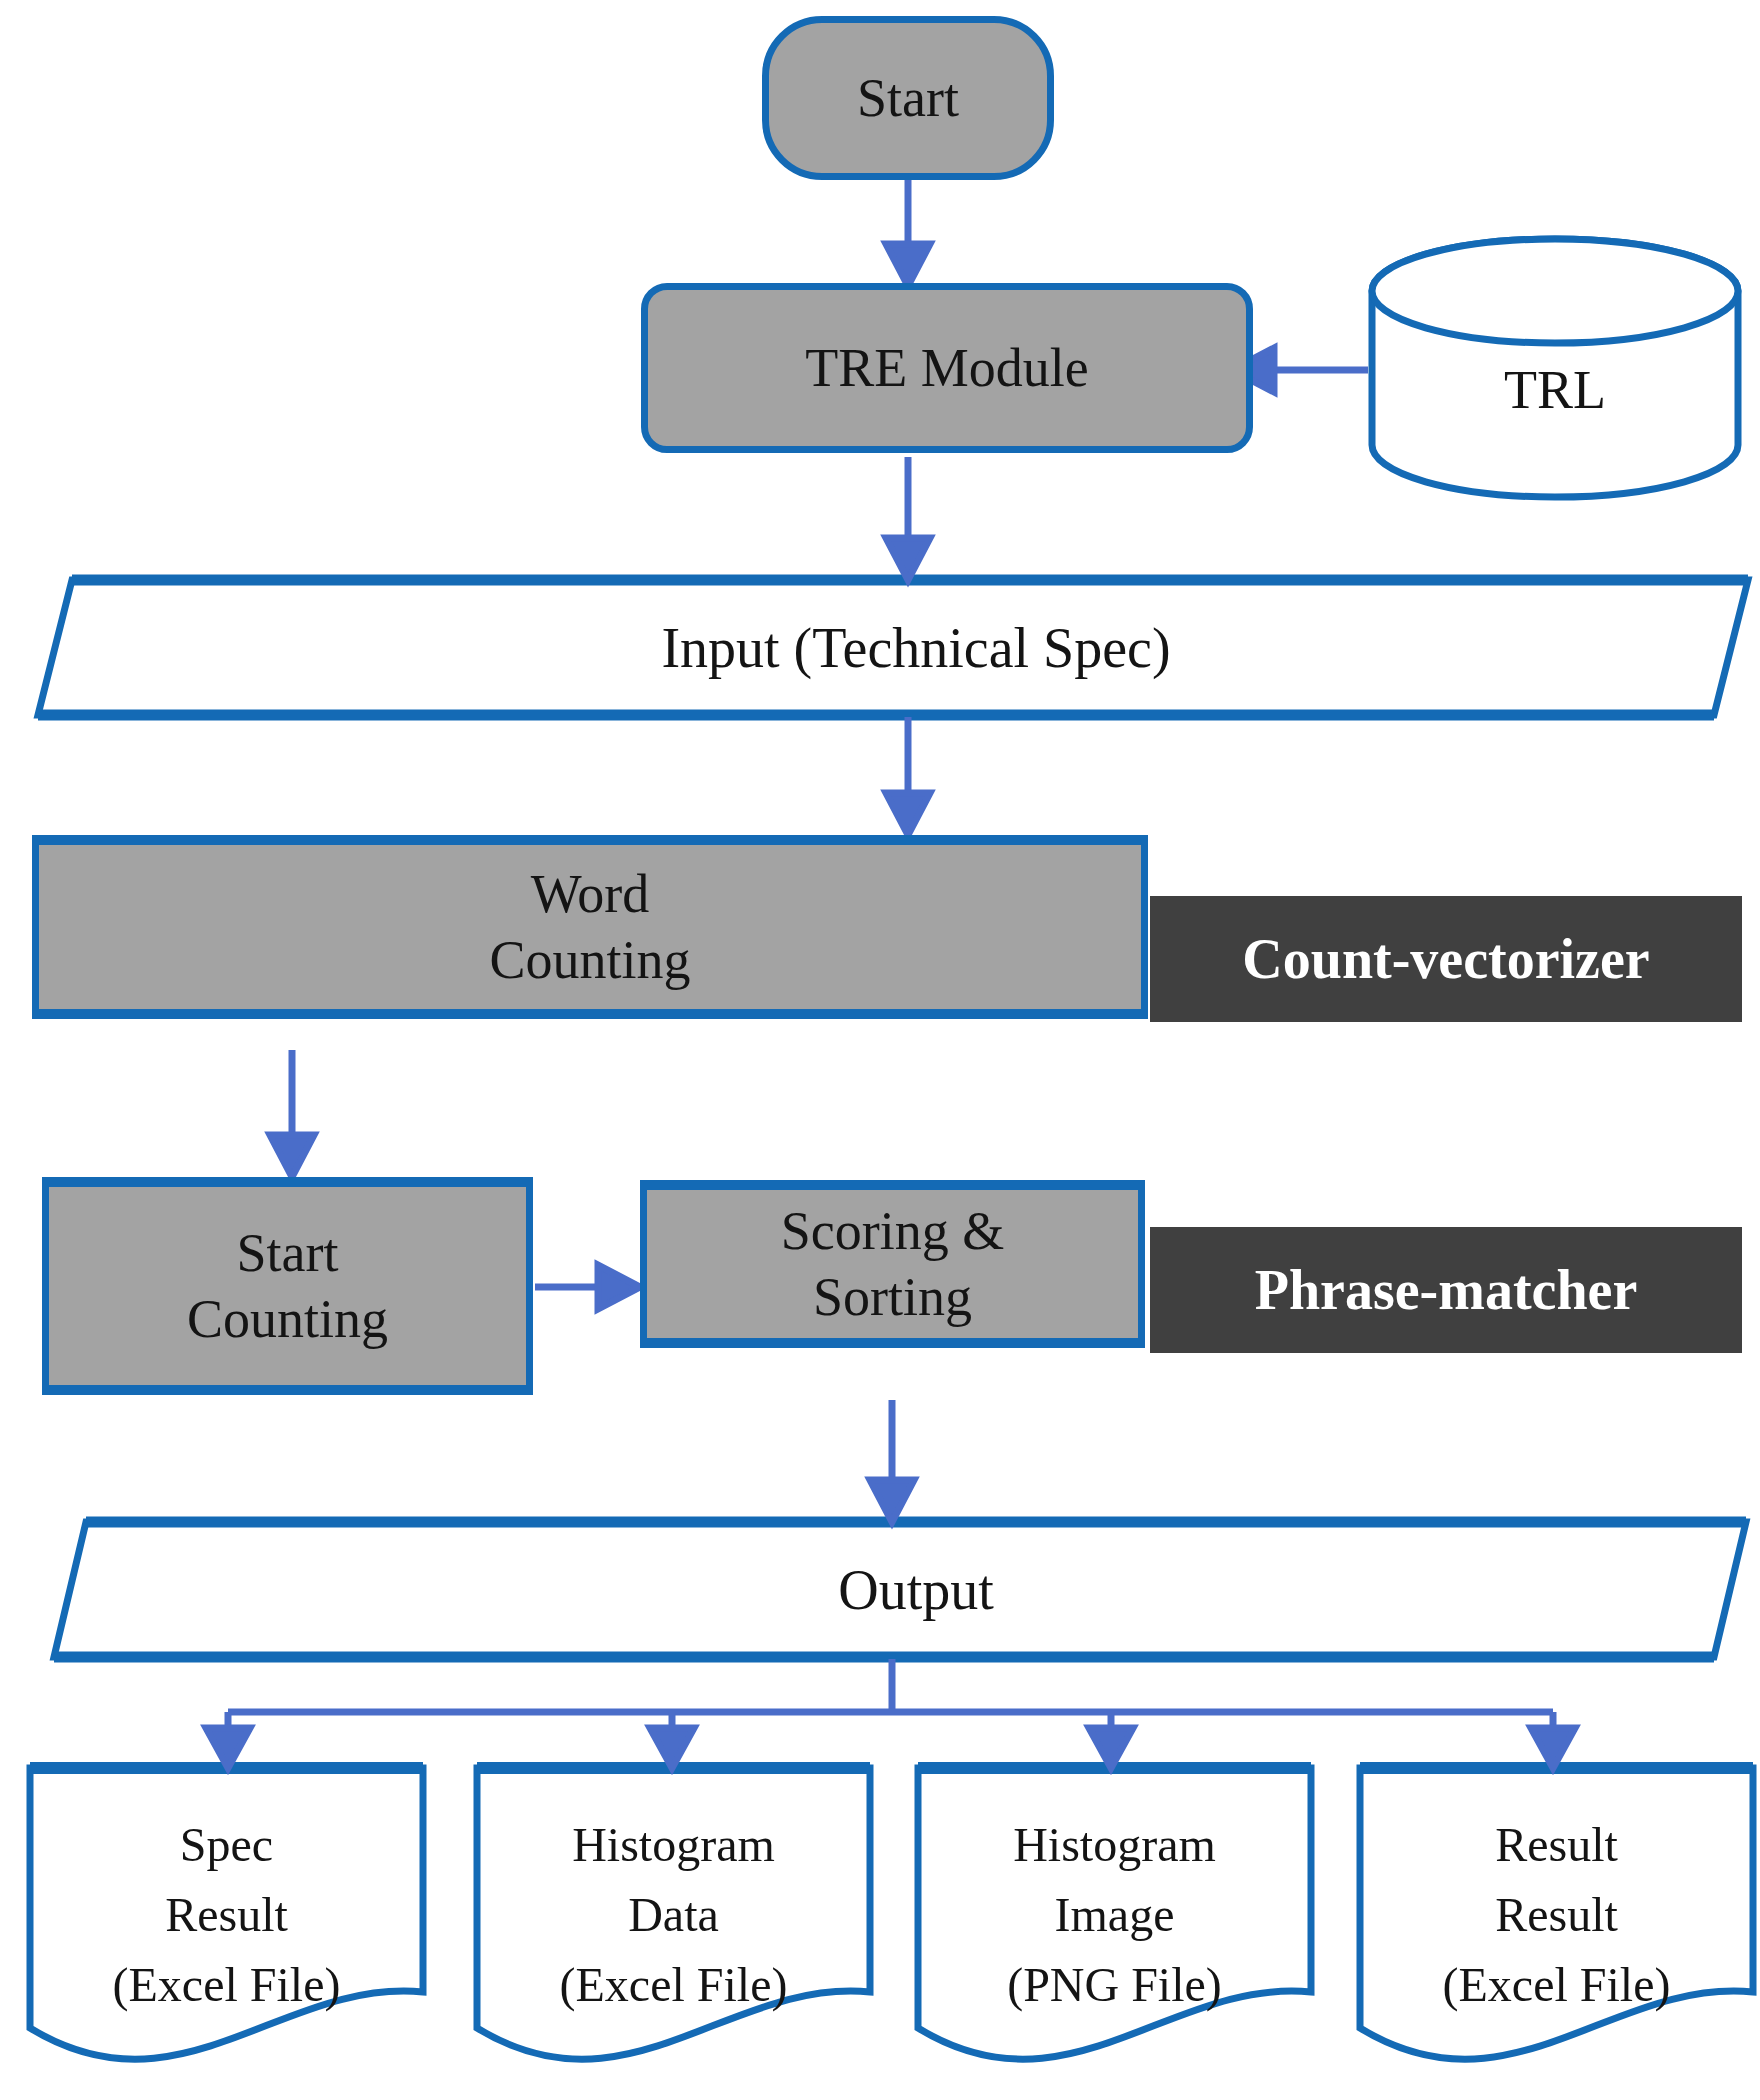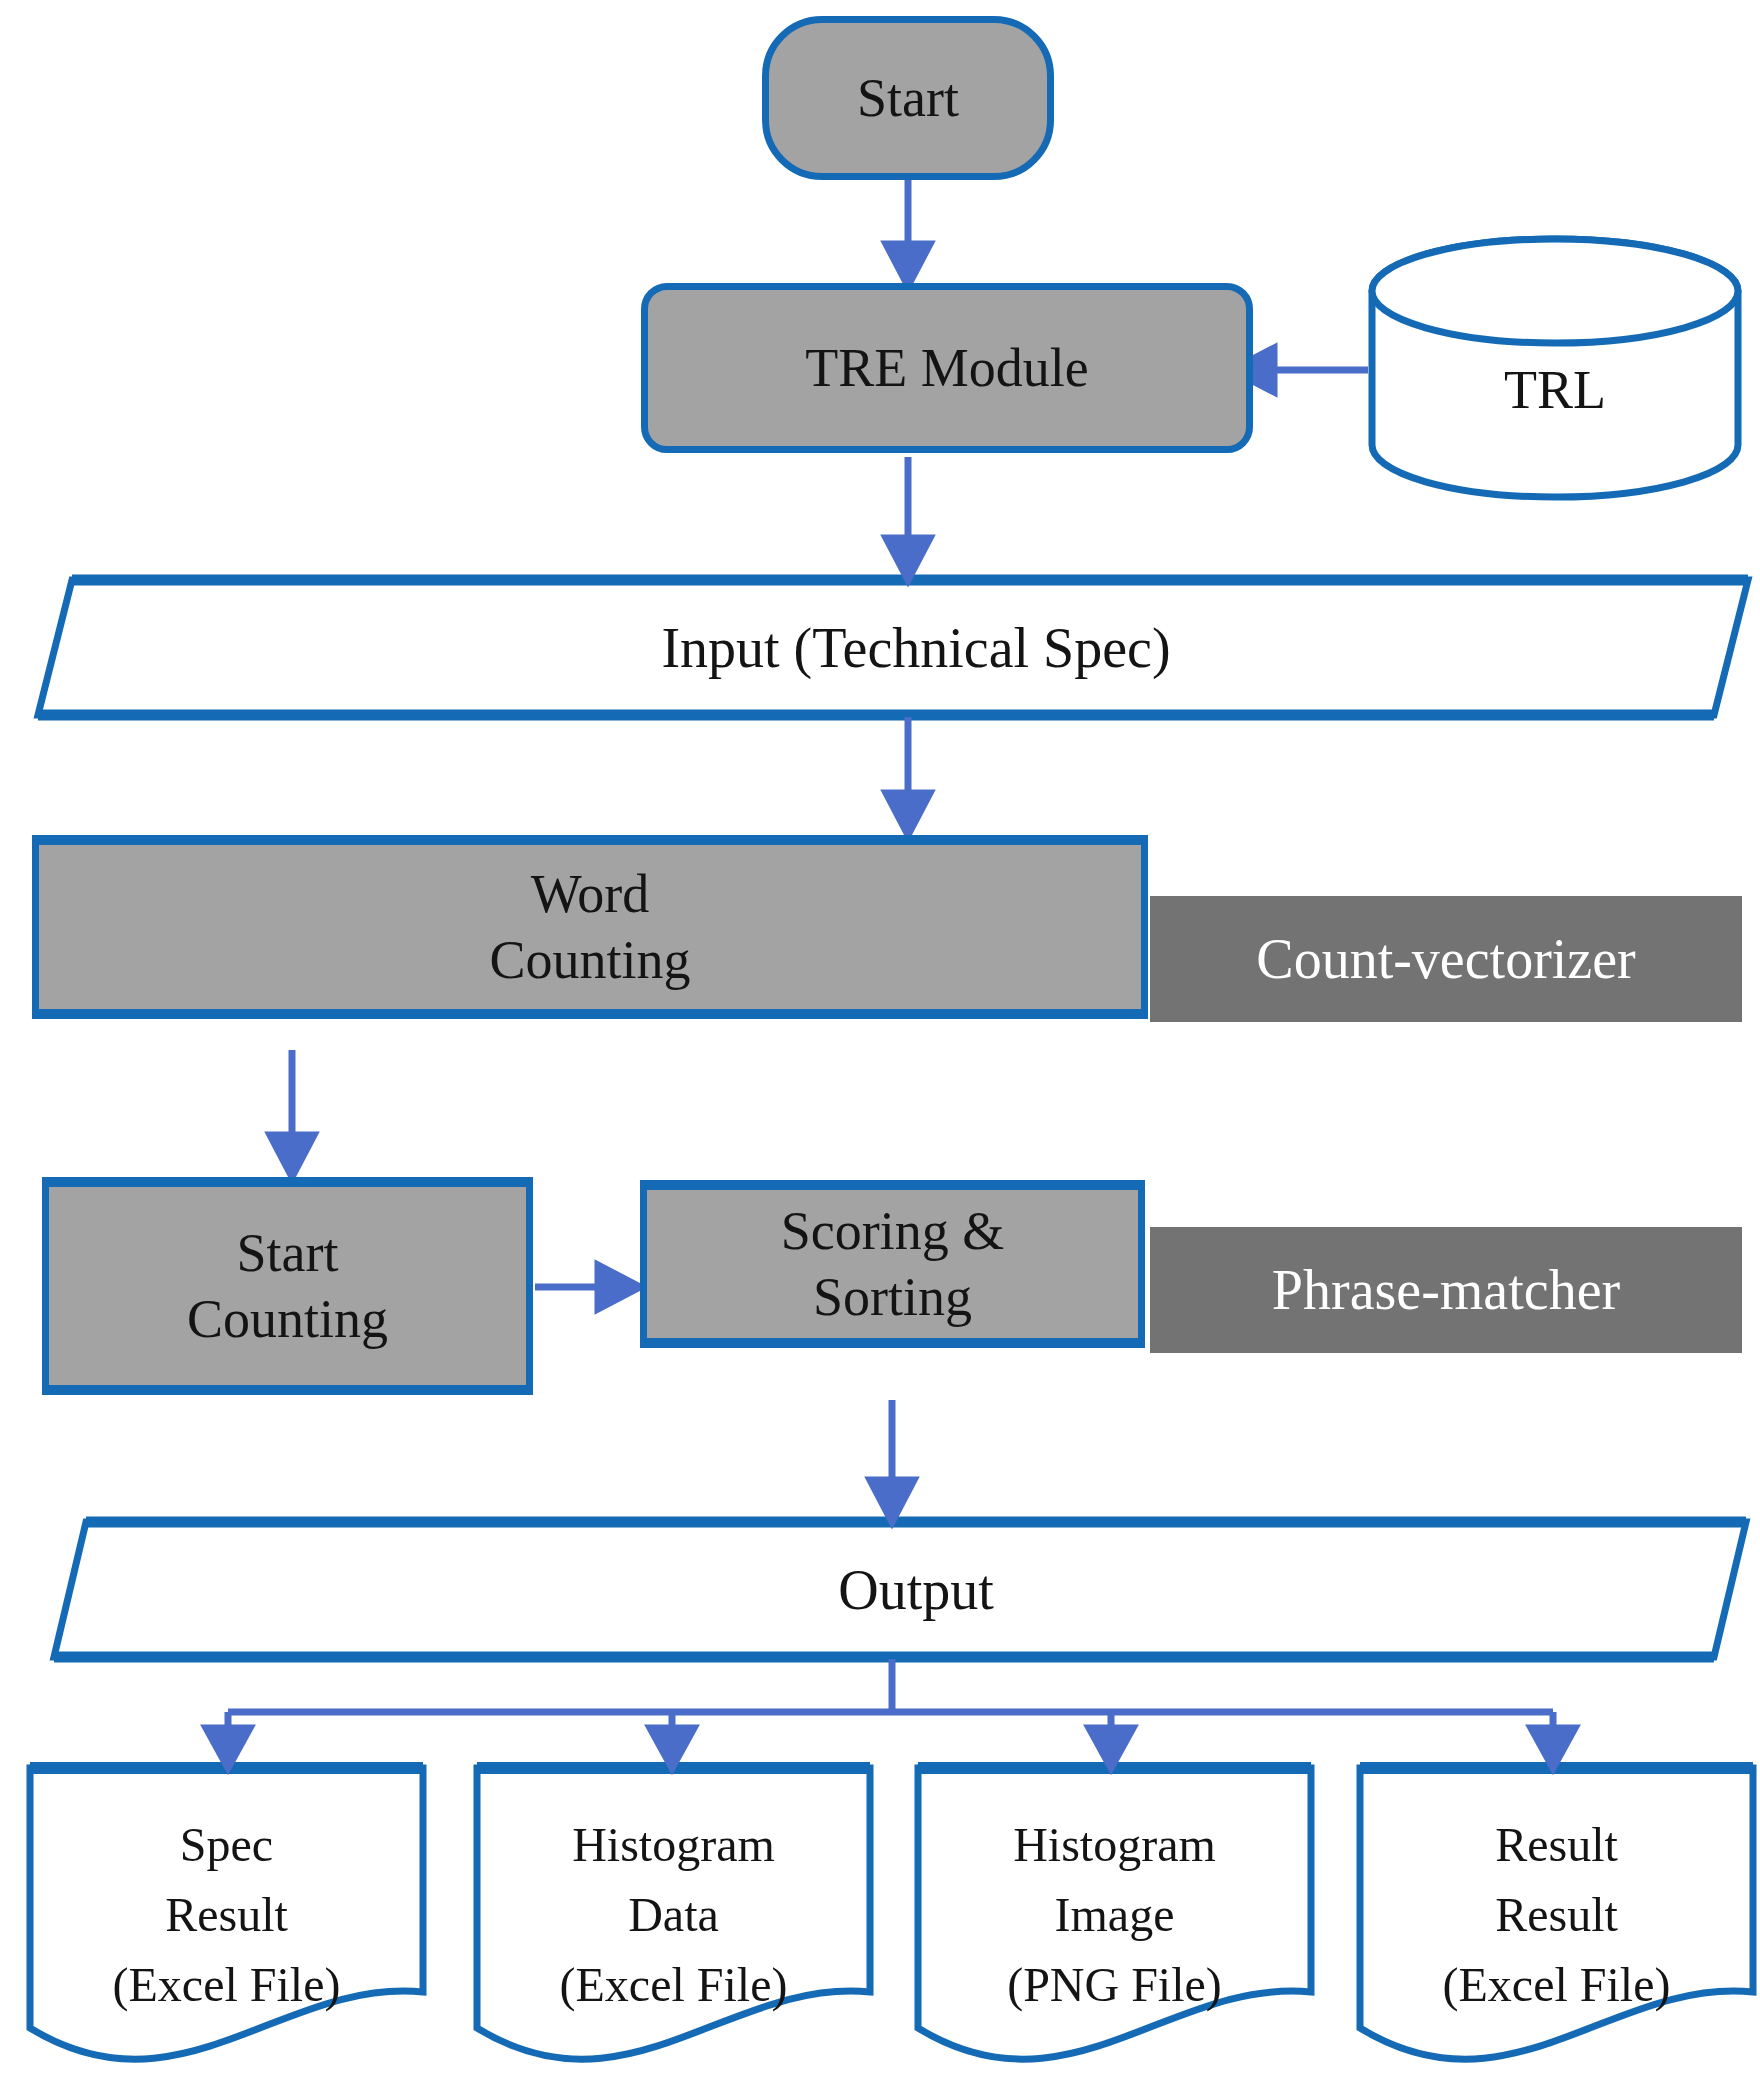--- a/index.html
+++ b/index.html
@@ -14,21 +14,21 @@
   .layer { position:absolute; left:0; top:0; width:1760px; height:2100px; }
   .node {
     position:absolute; box-sizing:border-box;
     display:flex; flex-direction:column; align-items:center; justify-content:center;
     text-align:center; font-size:54px; line-height:66px; background:#a3a3a3;
   }
   .terminator { border:7px solid #146ab5; border-radius:60px; }
   .process-round { border:7px solid #146ab5; border-radius:26px; }
   .process { border-style:solid; border-color:#146ab5; border-width:10px 7px; }
   .annotation {
-    background:#737373; color:#ffffff; font-weight:normal; font-size:56px;
+    background:#404040; color:#ffffff; font-weight:bold; font-size:56px;
     border:none;
   }
   .overlay { background:transparent; border:none; }
   .doc-label { font-size:48px; line-height:70px; background:transparent; border:none; }
 </style>
 </head>
 <body>
 
 <div class="canvas">
 

